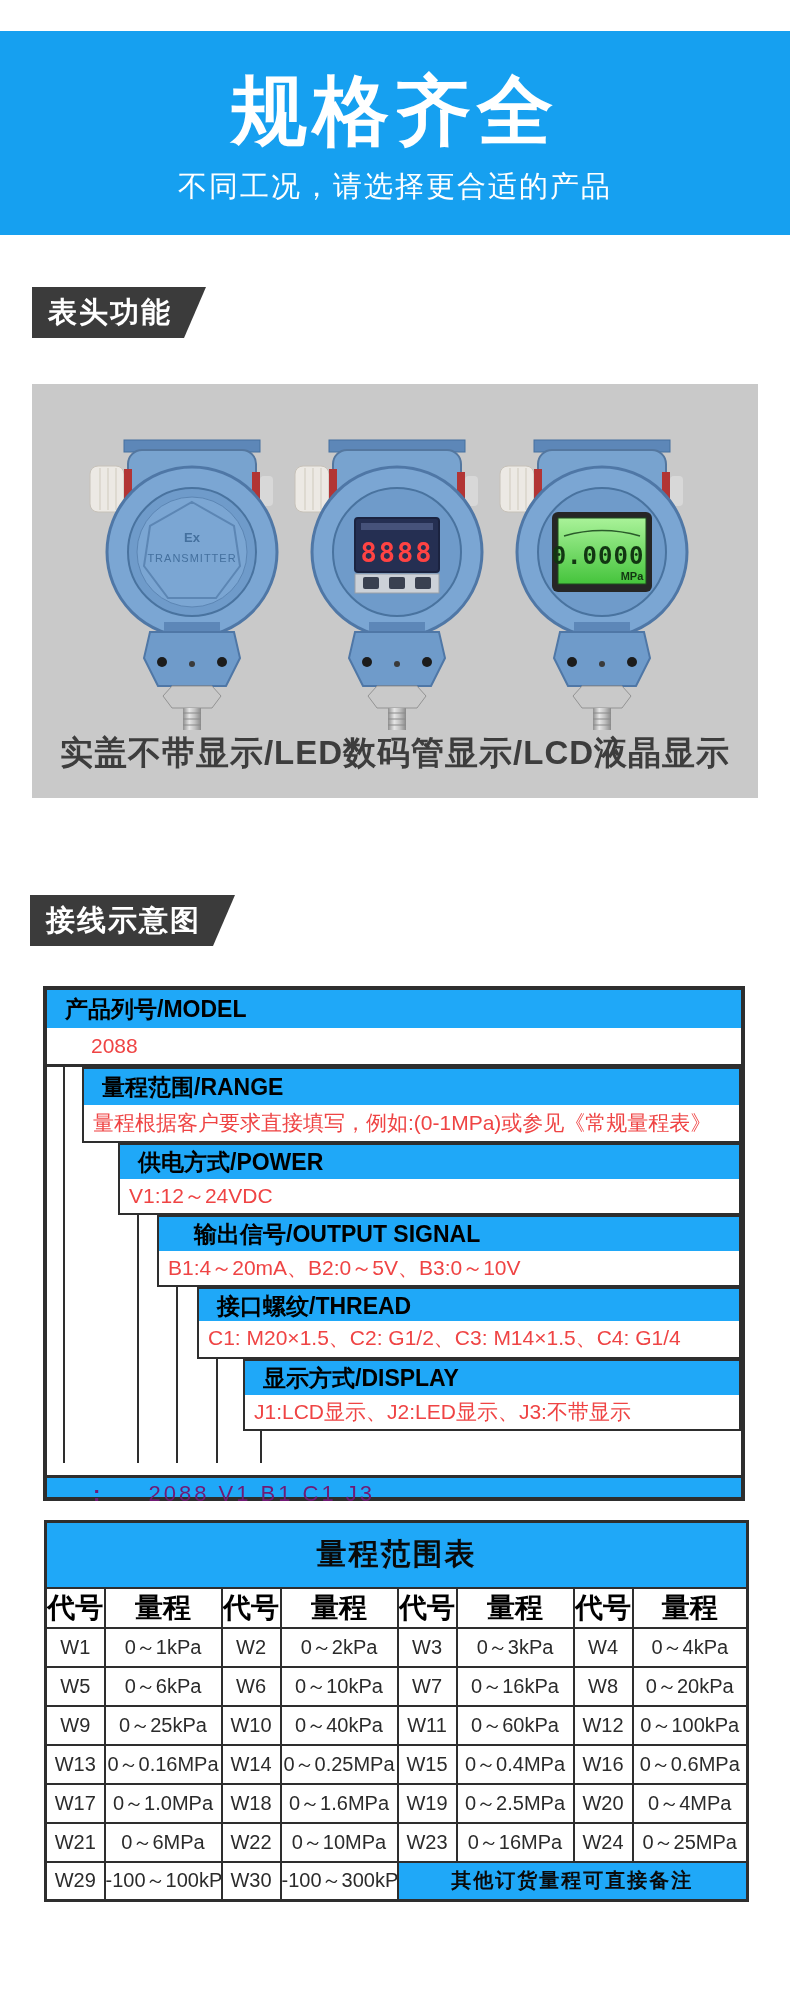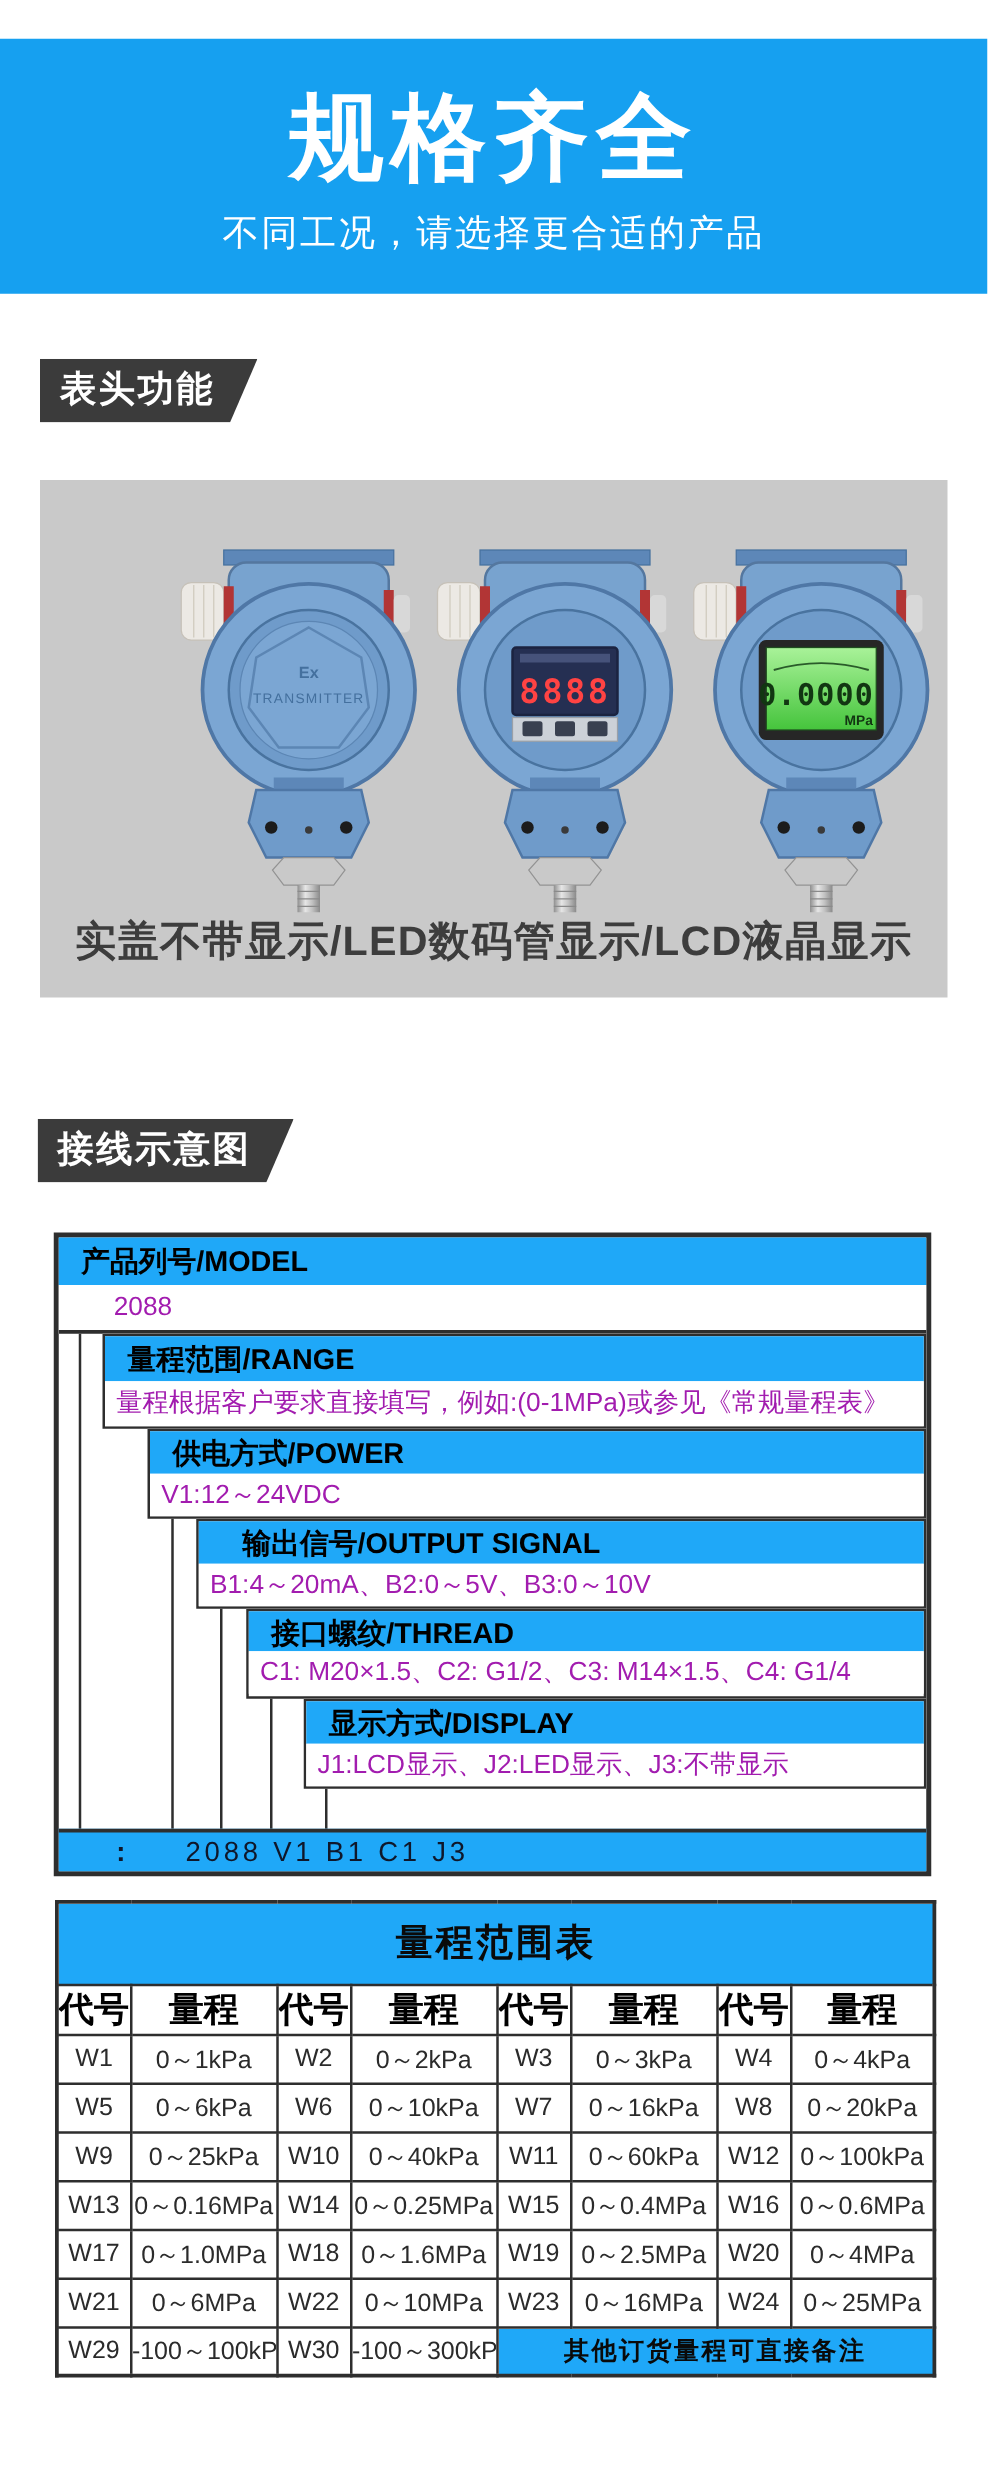--- a/index.html
+++ b/index.html
@@ -15,35 +15,35 @@
   
   .badge { position:absolute; background:#3B3B3B; color:#fff; font-weight:bold;
            font-size:29px; letter-spacing:2px; line-height:51px; height:51px;
            padding:0 34px 0 16px;
            clip-path:polygon(0 0,100% 0,calc(100% - 22px) 100%,0 100%); }
   .badge1 { left:32px; top:287px; }
   .badge2 { left:30px; top:895px; }
 
   
   .panel { position:absolute; left:32px; top:384px; width:726px; height:414px; background:#C9C9C9; }
-  .devices { position:absolute; left:0; top:6px; width:726px; display:flex; justify-content:flex-end; }
+  .devices { position:absolute; left:0; top:6px; width:726px; display:flex; justify-content:center; }
   .caption { position:absolute; left:0; bottom:22px; width:726px; text-align:center;
              font-size:33px; font-weight:bold; color:#3D3D3D; letter-spacing:1px; }
 
   
   .model { position:absolute; left:43px; top:986px; width:702px; height:515px;
            border:4px solid #2E2E2E; background:#fff; }
   .model .blue { background:#1FA8F8; }
   .mrow { position:absolute; overflow:hidden; white-space:nowrap; }
   .m-head { font-weight:bold; font-size:23px; color:#000; line-height:36px; padding-left:18px; }
-  .m-val  { font-size:21px; color:#a21caf; line-height:36px; padding-left:9px; background:#fff; }
+  .m-val  { font-size:21px; color:#ef4444; line-height:36px; padding-left:9px; background:#fff; }
   .mbox { position:absolute; border:2px solid #2E2E2E; background:#fff; }
   .hang { position:absolute; width:2px; background:#2E2E2E; }
-  .mbar { position:absolute; left:0; bottom:0; width:694px; height:34px; background:#1FA8F8;
-          border-top:3px solid #2E2E2E; font-size:22px; color:#0f172a; line-height:31px; }
+  .mbar { position:absolute; left:0; bottom:0; width:694px; height:22px; background:#1FA8F8;
+          border-top:3px solid #2E2E2E; font-size:22px; color:#701a75; line-height:31px; }
   .mbar .bar-colon { margin-left:46px; font-weight:bold; }
   .mbar .bar-value { margin-left:42px; letter-spacing:3px; }
 
   
   .rtable { position:absolute; left:44px; top:1520px; width:702px;
             border-collapse:collapse; table-layout:fixed;
             border:3px solid #2E2E2E; }
   .rtable td { border:2px solid #2E2E2E; text-align:center; vertical-align:middle;
                font-size:20px; color:#2b2b2b; height:39px; overflow:hidden; white-space:nowrap; }
   .rtable .rt-title { background:#1FA8F8; font-size:30px; font-weight:bold; color:#0a0a0a;

